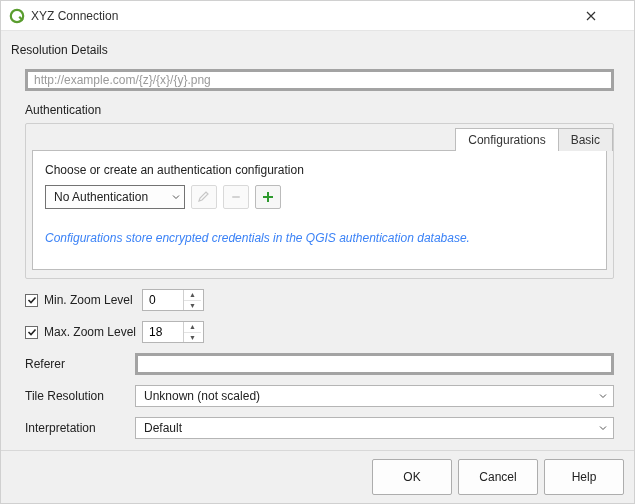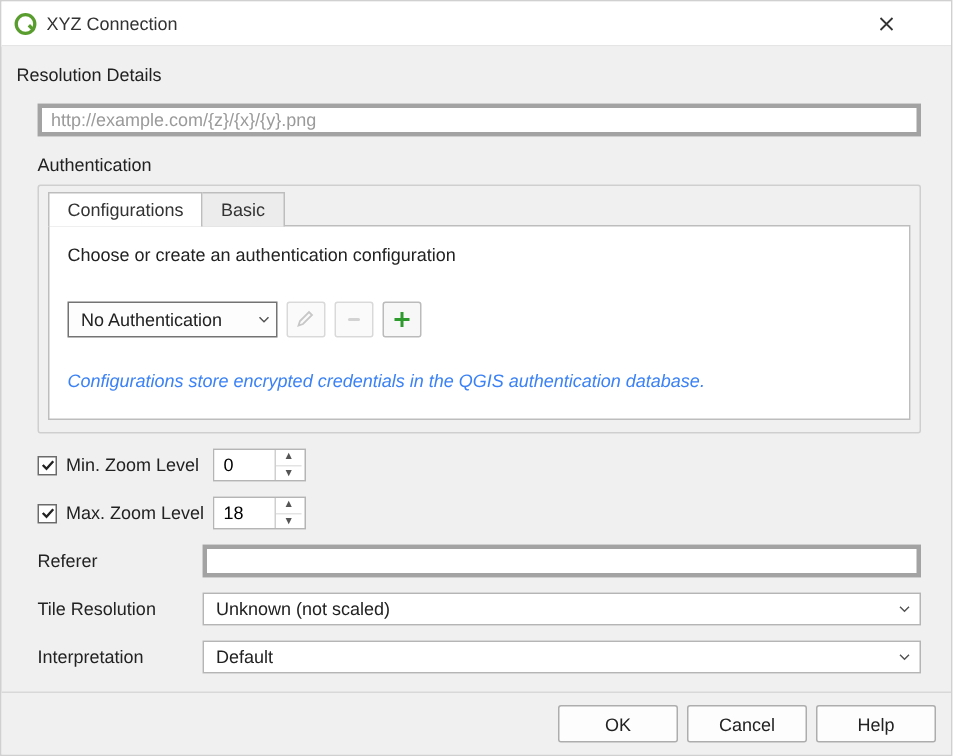--- a/index.html
+++ b/index.html
@@ -32,34 +32,34 @@
   input[type="text"].tf::placeholder { color: #9a9a9a; }
   .group-title { margin: 4px 0 4px 0; color: #222; }
   .details {
     border-radius: 2px; padding: 8px 10px 10px 10px; margin-top: 2px;
   }
   .details-inner { padding-left: 4px; }
   .auth-group {
     border: 1px solid #cfcfcf; border-radius: 2px; margin-top: 6px;
     background: #f0f0f0;
   }
-  .tabs-strip { display: flex; align-items: flex-end; height: 26px; padding-left: 6px; }
+  .tabs-strip { display: flex; align-items: flex-end; height: 26px; padding-left: 6px; justify-content: flex-end; }
   .tab {
     padding: 4px 12px 4px 12px; font-size: 12px; color: #333;
     border: 1px solid #bdbdbd; border-bottom: none; margin-right: 0;
     background: #e9e9e9; position: relative; top: 1px; cursor: default;
   }
   .tab.active { background: #fff; z-index: 2; }
   .tab.inactive { background: #ececec; border-left: none; }
   .tab-body {
     background: #fff; border: 1px solid #bdbdbd; border-top: 1px solid #bdbdbd;
     padding: 12px 12px 18px 12px; margin: 0 6px 8px 6px;
     min-height: 120px;
   }
-  .tab-body .hint { margin-bottom: 24px; }
+  .tab-body .hint { margin-bottom: 8px; }
   .auth-row { display: flex; align-items: center; gap: 6px; }
   .combo {
     display: inline-flex; align-items: center; justify-content: space-between;
     height: 24px; min-width: 140px; border: 1px solid #737373; background: #fdfdfd;
     padding: 0 4px 0 8px; font-size: 12px;
   }
   .combo .caret { margin-left: 6px; }
   .icon-btn {
     width: 26px; height: 24px; border: 1px solid #bbb; background: #f7f7f7;
     display: inline-flex; align-items: center; justify-content: center;
@@ -94,21 +94,21 @@
     flex: 1; height: 22px; border: 1px solid #b5b5b5; background: #fff;
     display: flex; align-items: center; justify-content: space-between;
     padding: 0 6px 0 8px; font-size: 12px;
   }
   .wide-combo .caret { color: #555; }
   .button-bar {
     border-top: 1px solid #d8d8d8; padding: 8px 10px; display: flex;
     justify-content: flex-end; gap: 6px; background: #f0f0f0;
   }
   .btn {
-    min-width: 80px; height: 25px; border: 1px solid #adadad; background: #fdfdfd;
+    min-width: 80px; height: 36px; border: 1px solid #adadad; background: #fdfdfd;
     font-size: 12px; display: inline-flex; align-items: center; justify-content: center;
     border-radius: 2px;
   }
   svg { display: block; }
 </style>
 </head>
 <body>
 
 <div class="window">
 

